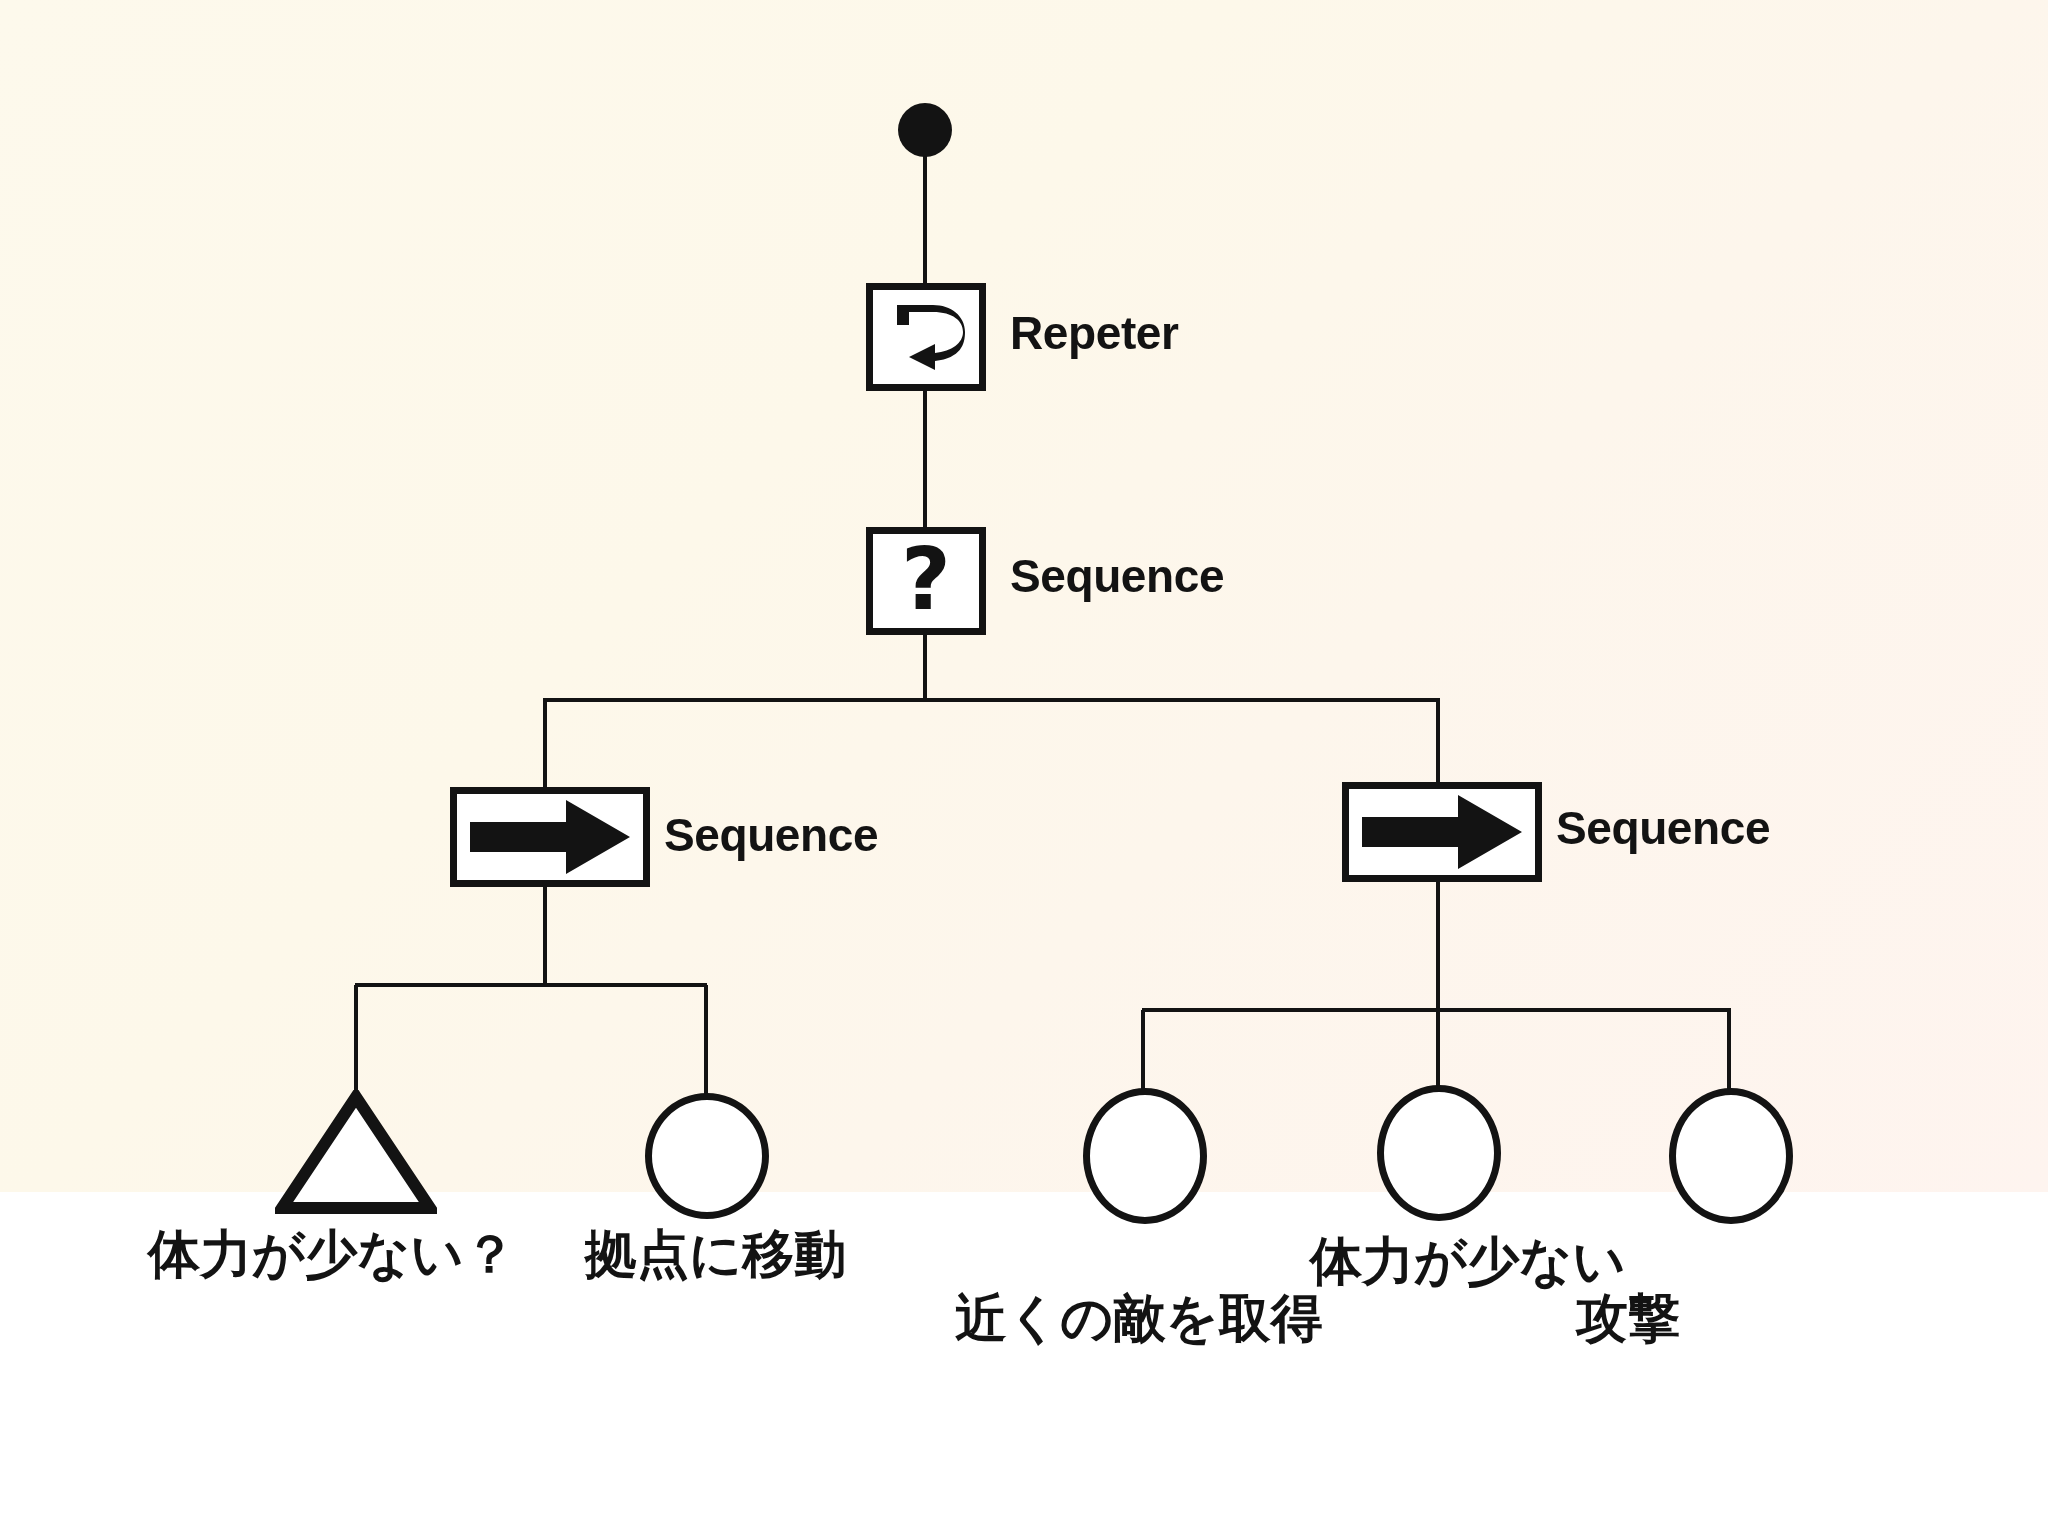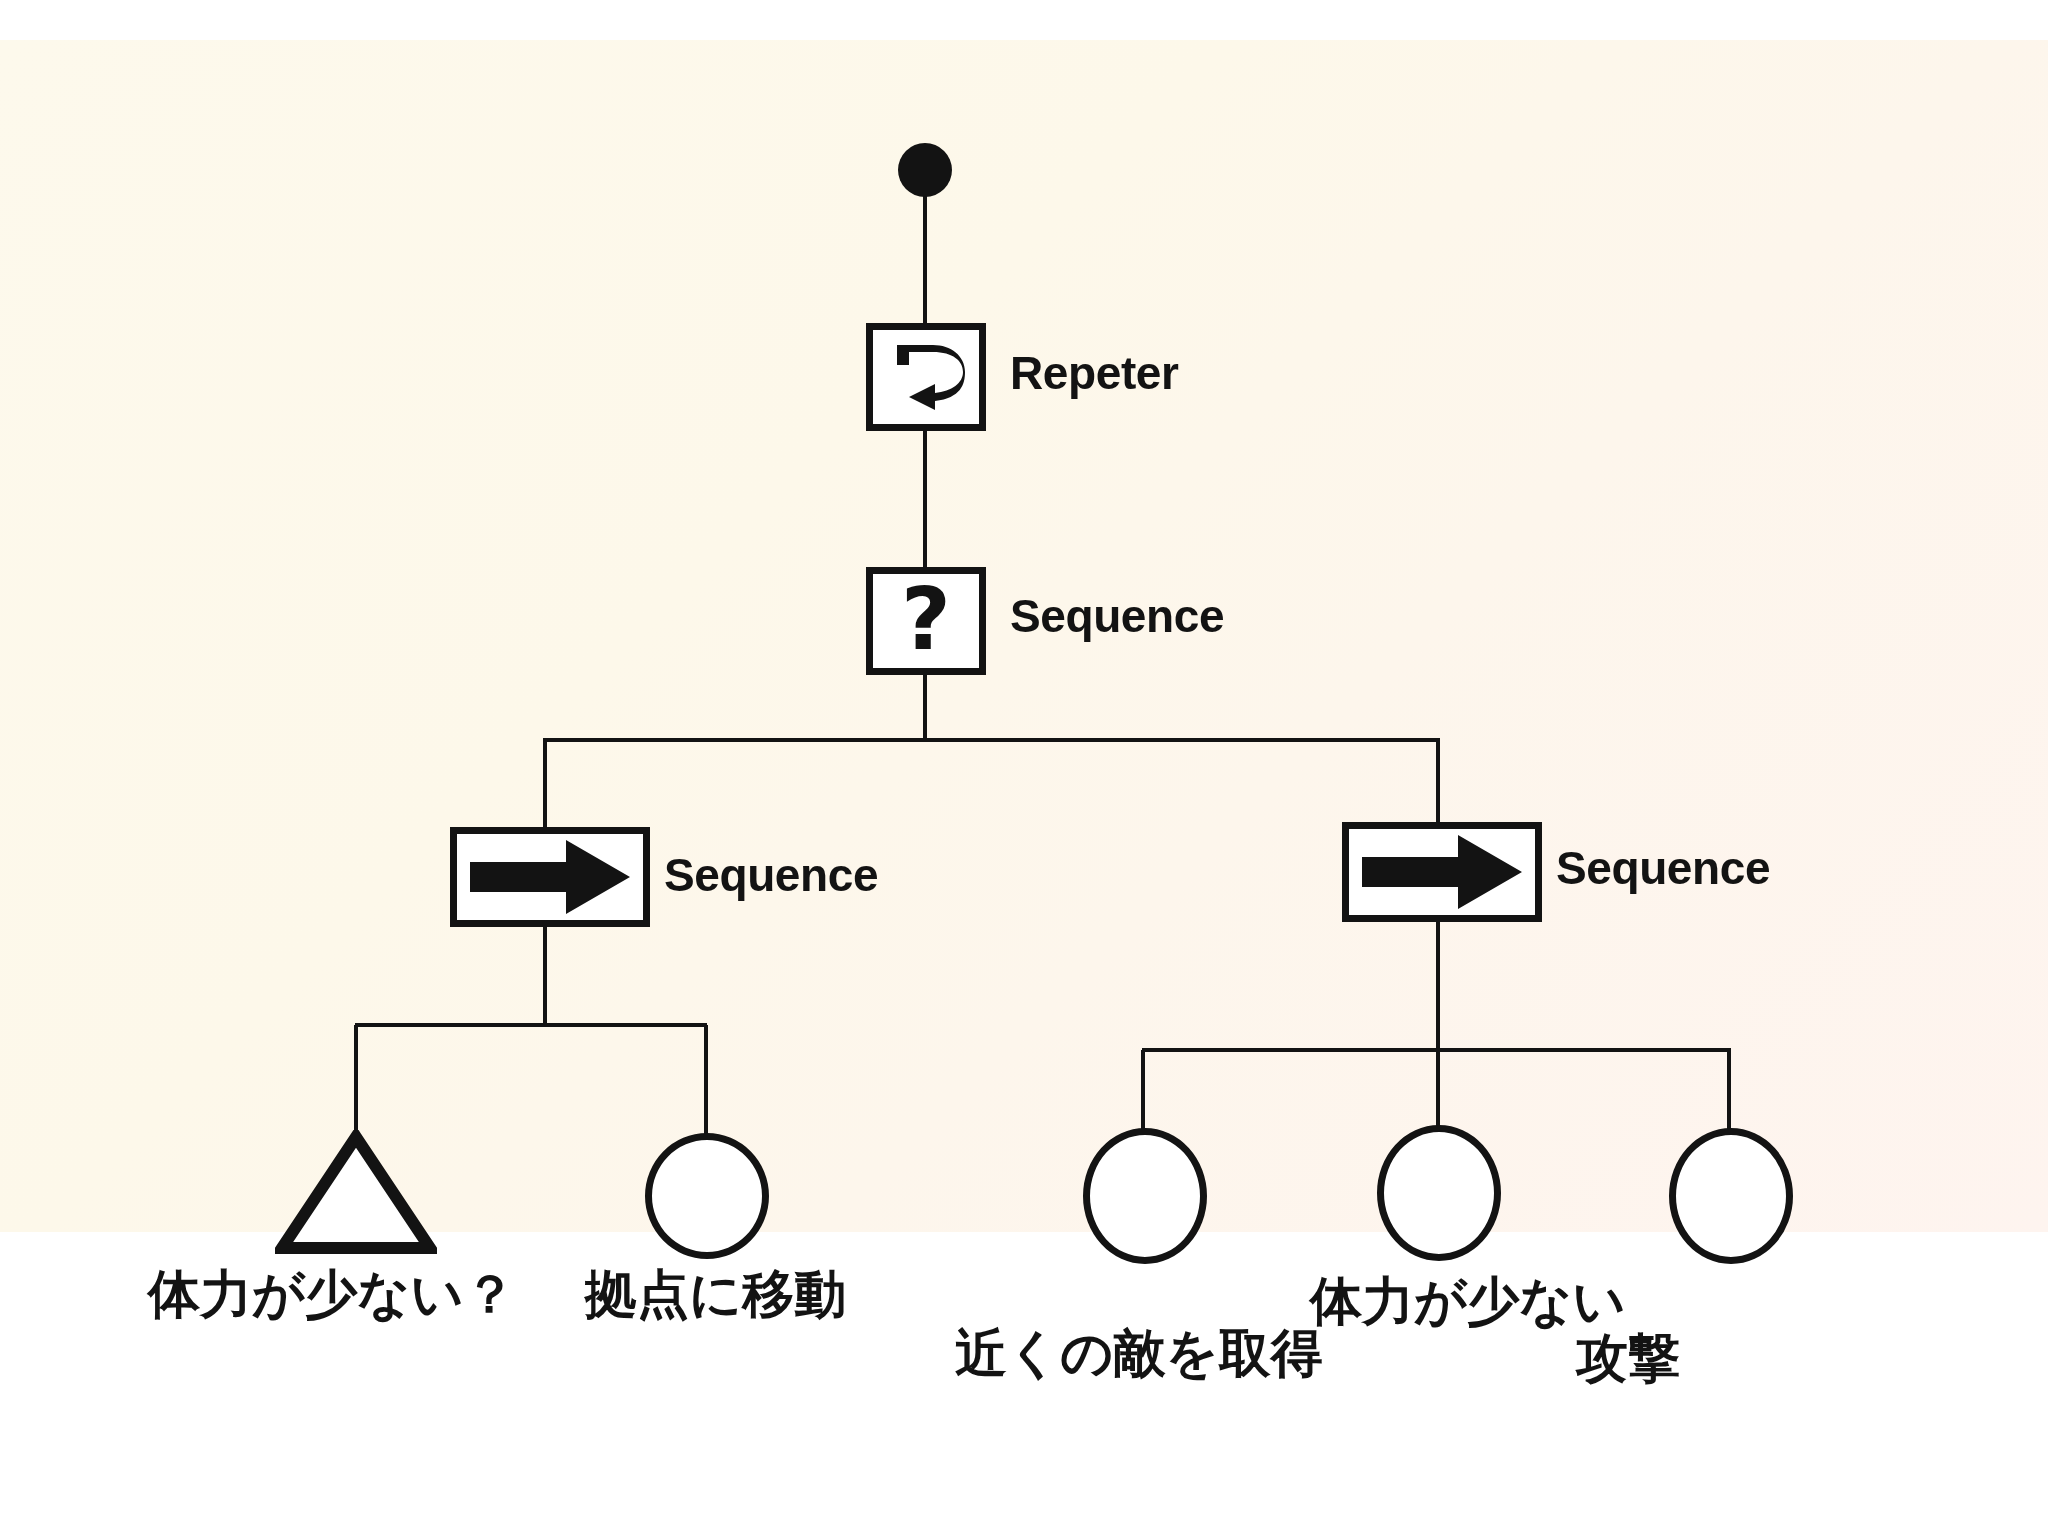--- a/index.html
+++ b/index.html
@@ -11,21 +11,20 @@
     width: 2048px;
     height: 1536px;
     overflow: hidden;
     font-family: "Liberation Sans", "DejaVu Sans", sans-serif;
   }
   #canvas {
     position: relative;
     width: 2048px;
     height: 1192px;
     background: linear-gradient(135deg, #fdf9ec 0%, #fdf8ea 38%, #fdf6ec 62%, #fef4ef 100%);
-    margin-top: 40px;
   }
   #edges {
     position: absolute;
     left: 0;
     top: 0;
     width: 2048px;
     height: 1536px;
   }
 
   
@@ -168,21 +167,21 @@
     <svg width="162" height="125" viewBox="0 0 162 125" xmlns="http://www.w3.org/2000/svg">
       <polygon points="81,7 155,118 7,118" fill="#ffffff" stroke="#131313" stroke-width="12" stroke-linejoin="miter"></polygon>
     </svg>
   </div>
   <div class="leaf-label" style="left:148px; top:1228px;">体力が少ない？</div>
 
   <div class="leaf-circle" style="left:645px; top:1093px; width:124px; height:126px;"></div>
   <div class="leaf-label" style="left:585px; top:1228px;">拠点に移動</div>
 
   <div class="leaf-circle" style="left:1083px; top:1088px; width:124px; height:136px;"></div>
-  <div class="leaf-label" style="left:955px; top:1292px;font-family:Liberation Mono, monospace;">近くの敵を取得</div>
+  <div class="leaf-label" style="left:955px; top:1292px;">近くの敵を取得</div>
 
   <div class="leaf-circle" style="left:1377px; top:1085px; width:124px; height:136px;"></div>
   <div class="leaf-label" style="left:1310px; top:1235px;">体力が少ない</div>
 
   <div class="leaf-circle" style="left:1669px; top:1088px; width:124px; height:136px;"></div>
   <div class="leaf-label" style="left:1576px; top:1292px;">攻撃</div>
 
 </div>
 
 </body></html>

